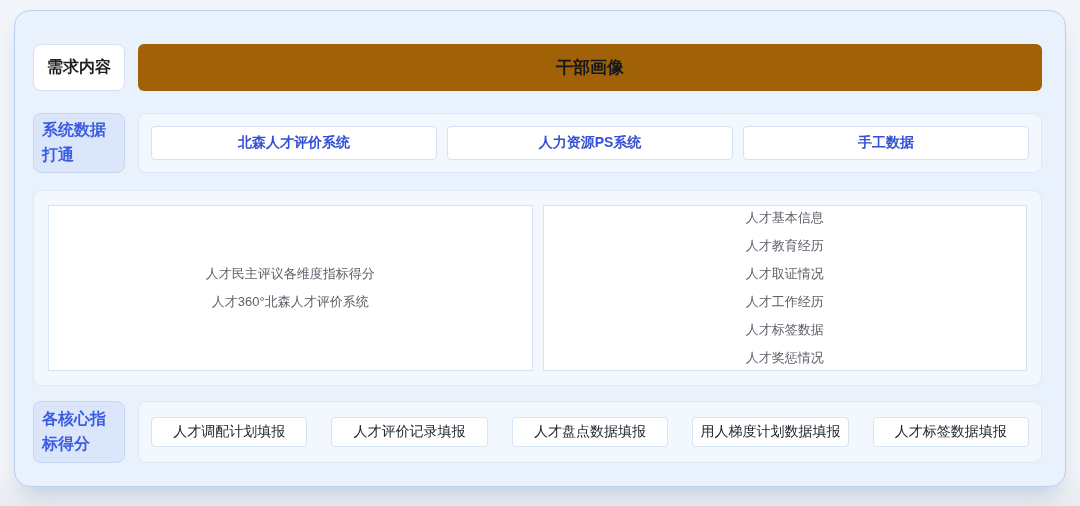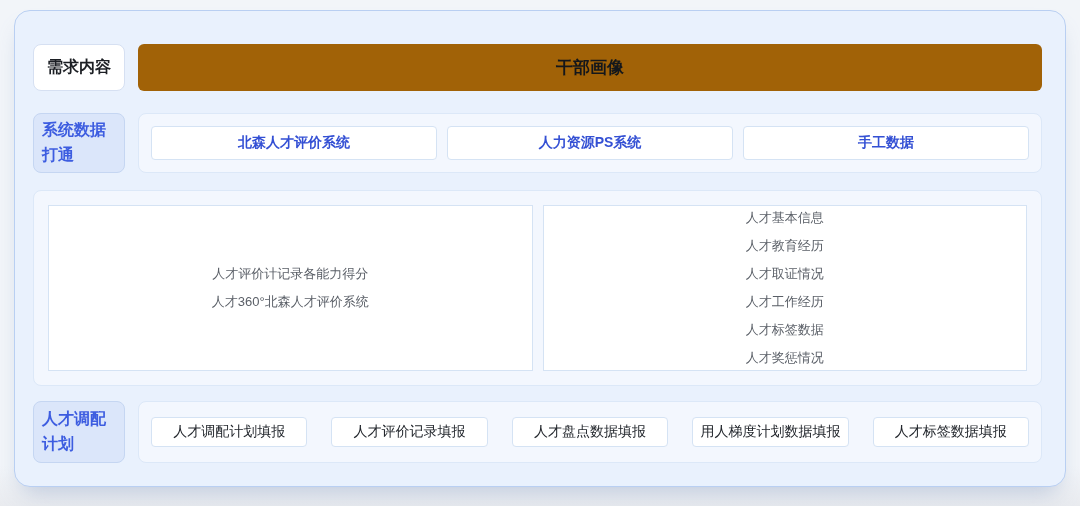--- a/index.html
+++ b/index.html
@@ -118,36 +118,36 @@
     <div class="wrapper pad-sm">
       <div class="chip sys">北森人才评价系统</div>
       <div class="chip sys">人力资源PS系统</div>
       <div class="chip sys">手工数据</div>
     </div>
   </div>
 
   <div class="row row-3">
     <div class="wrapper pad-md">
       <div class="panel">
-        <div class="line">人才评价计记录各能力得分</div>
+        <div class="line">人才民主评议各维度指标得分</div>
         <div class="line">人才360°北森人才评价系统</div>
       </div>
       <div class="panel">
         <div class="line">人才基本信息</div>
         <div class="line">人才教育经历</div>
         <div class="line">人才取证情况</div>
         <div class="line">人才工作经历</div>
         <div class="line">人才标签数据</div>
         <div class="line">人才奖惩情况</div>
       </div>
     </div>
   </div>
 
   <div class="row row-4">
-    <div class="side-label blue">人才调配计划</div>
+    <div class="side-label blue">各核心指标得分</div>
     <div class="wrapper pad-row4">
       <div class="chip fill">人才调配计划填报</div>
       <div class="chip fill">人才评价记录填报</div>
       <div class="chip fill">人才盘点数据填报</div>
       <div class="chip fill">用人梯度计划数据填报</div>
       <div class="chip fill">人才标签数据填报</div>
     </div>
   </div>
 
 </div>

